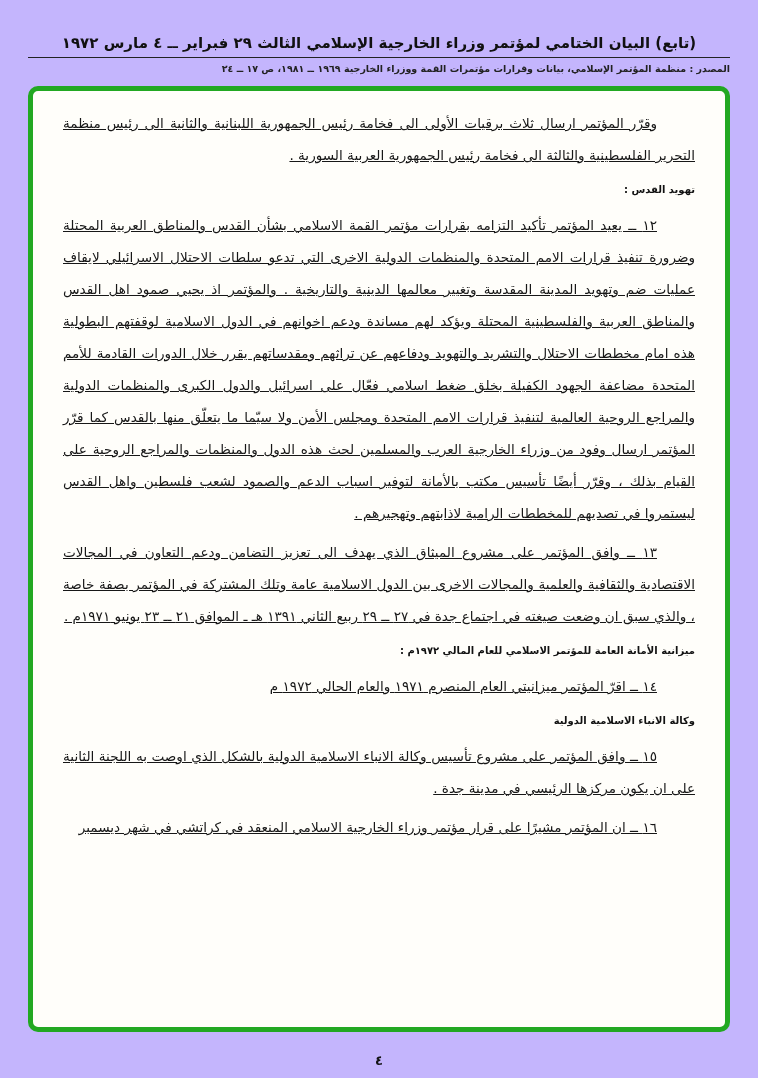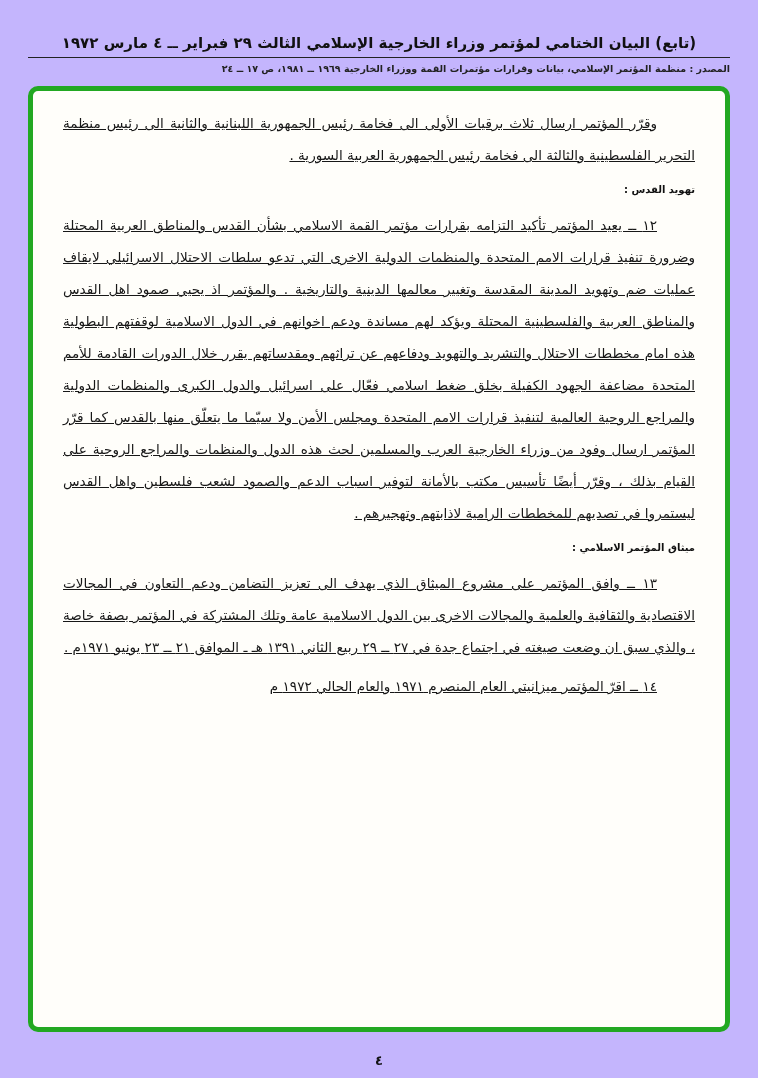--- a/index.html
+++ b/index.html
@@ -70,20 +70,23 @@
 
   <div class="header">
     <div class="title">(تابع) البيان الختامي لمؤتمر وزراء الخارجية الإسلامي الثالث ٢٩ فبراير ــ ٤ مارس ١٩٧٢</div>
     <div class="source">المصدر : منظمة المؤتمر الإسلامي، بيانات وقرارات مؤتمرات القمة ووزراء الخارجية ١٩٦٩ ــ ١٩٨١، ص ١٧ ــ ٢٤</div>
   </div>
 
   <div class="content-box">
     <p class="para">وقرّر المؤتمر ارسال ثلاث برقيات الأولى الى فخامة رئيس الجمهورية اللبنانية والثانية الى رئيس منظمة التحرير الفلسطينية والثالثة الى فخامة رئيس الجمهورية العربية السورية .</p>
     <h3 class="sect">تهويد القدس :</h3>
     <p class="para">١٢ ــ يعيد المؤتمر تأكيد التزامه بقرارات مؤتمر القمة الاسلامي بشأن القدس والمناطق العربية المحتلة وضرورة تنفيذ قرارات الامم المتحدة والمنظمات الدولية الاخرى التي تدعو سلطات الاحتلال الاسرائيلي لايقاف عمليات ضم وتهويد المدينة المقدسة وتغيير معالمها الدينية والتاريخية . والمؤتمر اذ يحيي صمود اهل القدس والمناطق العربية والفلسطينية المحتلة ويؤكد لهم مساندة ودعم اخوانهم في الدول الاسلامية لوقفتهم البطولية هذه امام مخططات الاحتلال والتشريد والتهويد ودفاعهم عن تراثهم ومقدساتهم يقرر خلال الدورات القادمة للأمم المتحدة مضاعفة الجهود الكفيلة بخلق ضغط اسلامي فعّال على اسرائيل والدول الكبرى والمنظمات الدولية والمراجع الروحية العالمية لتنفيذ قرارات الامم المتحدة ومجلس الأمن ولا سيّما ما يتعلّق منها بالقدس كما قرّر المؤتمر ارسال وفود من وزراء الخارجية العرب والمسلمين لحث هذه الدول والمنظمات والمراجع الروحية على القيام بذلك ، وقرّر أيضًا تأسيس مكتب بالأمانة لتوفير اسباب الدعم والصمود لشعب فلسطين واهل القدس ليستمروا في تصديهم للمخططات الرامية لاذابتهم وتهجيرهم .</p>
-    <h3 class="sect">ميثاق المؤتمر الاسلامي :</h3>
     <p class="para">١٣ ــ وافق المؤتمر على مشروع الميثاق الذي يهدف الى تعزيز التضامن ودعم التعاون في المجالات الاقتصادية والثقافية والعلمية والمجالات الاخرى بين الدول الاسلامية عامة وتلك المشتركة في المؤتمر بصفة خاصة ، والذي سبق ان وضعت صيغته في اجتماع جدة في ٢٧ ــ ٢٩ ربيع الثاني ١٣٩١ هـ ـ الموافق ٢١ ــ ٢٣ يونيو ١٩٧١م .</p>
+    <h3 class="sect">ميزانية الأمانة العامة للمؤتمر الاسلامي للعام المالي ١٩٧٢م :</h3>
     <p class="para">١٤ ــ اقرّ المؤتمر ميزانيتي العام المنصرم ١٩٧١ والعام الحالي ١٩٧٢ م</p>
+    <h3 class="sect">وكالة الانباء الاسلامية الدولية</h3>
+    <p class="para">١٥ ــ وافق المؤتمر على مشروع تأسيس وكالة الانباء الاسلامية الدولية بالشكل الذي اوصت به اللجنة الثانية على ان يكون مركزها الرئيسي في مدينة جدة .</p>
+    <p class="para">١٦ ــ ان المؤتمر مشيرًا على قرار مؤتمر وزراء الخارجية الاسلامي المنعقد في كراتشي في شهر ديسمبر</p>
   </div>
 
   <div class="page-number">٤</div>
 
 </div>
 
 </body></html>

